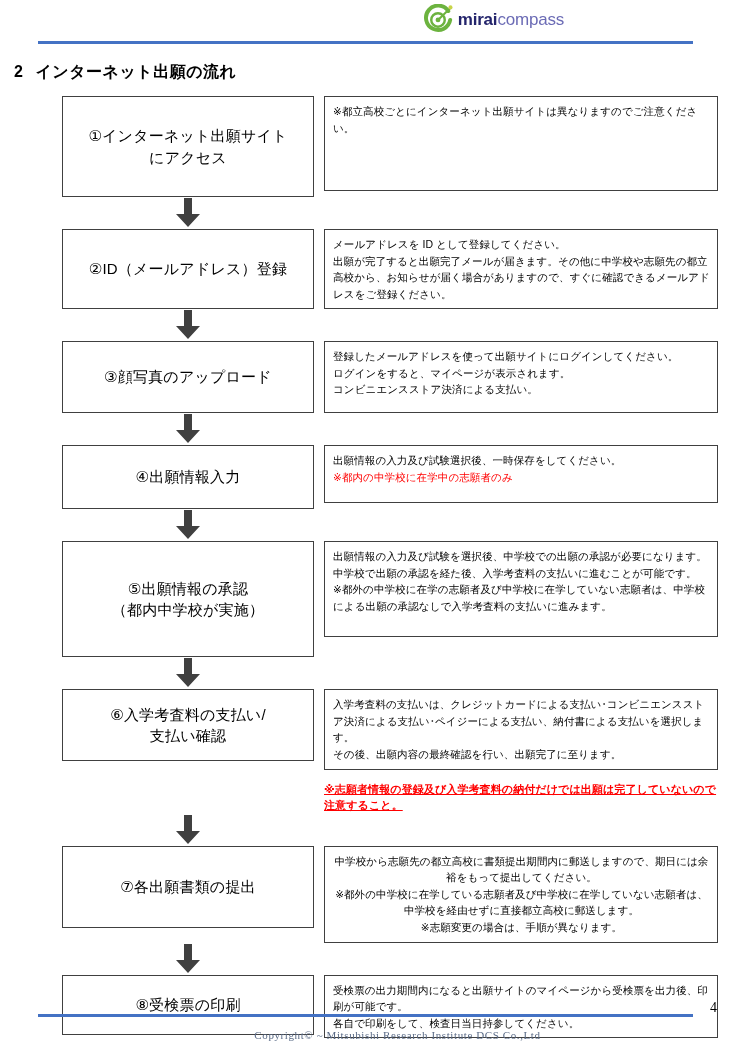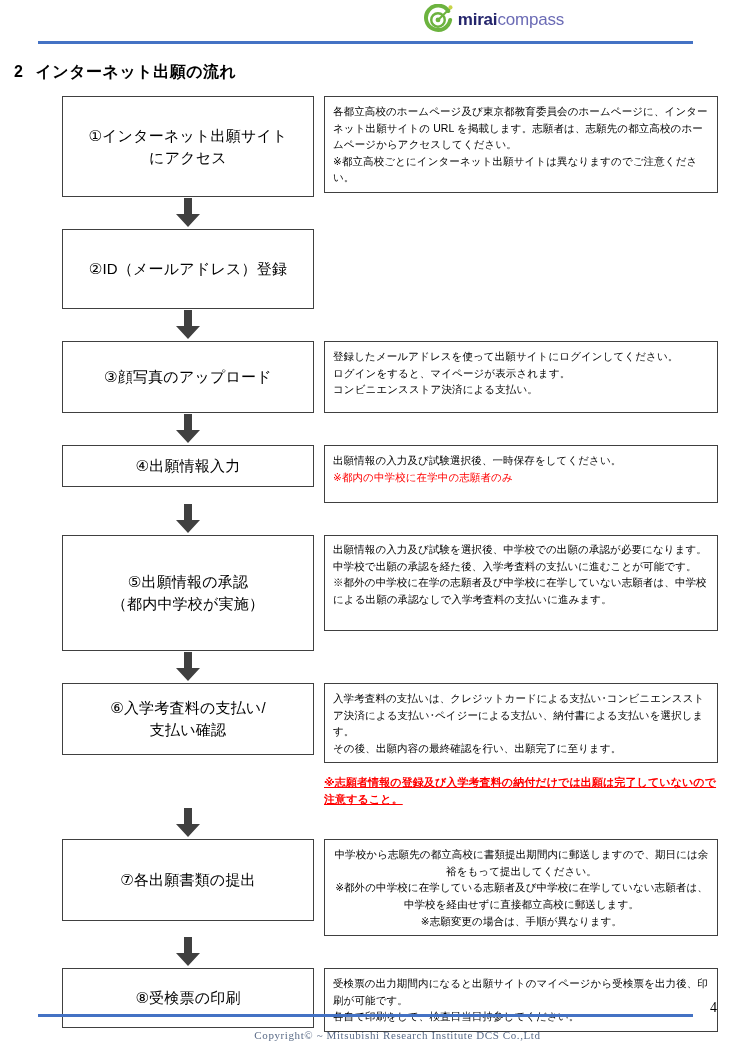--- a/index.html
+++ b/index.html
@@ -206,34 +206,39 @@
 <div class="flow" id="flow">
     <div class="row">
       <div class="left-col">
         <div class="step-box" style="height: 101px;">
           <span style="white-space: pre-line;">①インターネット出願サイト
 にアクセス</span>
         </div>
       </div>
       <div class="desc-col">
         <div class="desc-box" style="min-height: 95px;">
-          <p>各都立高校のホームページ及び東京都教育委員会のホームページに、インターネット出願サイトの URL を掲載します。志願者は、志願先の都立高校のホームページからアクセスしてください。</p>
           <p>※都立高校ごとにインターネット出願サイトは異なりますのでご注意ください。</p>
         </div>
       </div>
     </div>
     <div class="arrow-wrap" style="height: 32px;">
       <svg class="arrow" width="26" height="30" viewBox="0 0 26 30" xmlns="http://www.w3.org/2000/svg">
         <polygon points="9,0 17,0 17,16 25,16 13,29 1,16 9,16" fill="#404040"></polygon>
       </svg>
     </div>
     <div class="row">
       <div class="left-col">
         <div class="step-box" style="height: 80px;">
           <span style="white-space: pre-line;">②ID（メールアドレス）登録</span>
+        </div>
+      </div>
+      <div class="desc-col">
+        <div class="desc-box" style="min-height: 80px;">
+          <p>メールアドレスを ID として登録してください。</p>
+          <p>出願が完了すると出願完了メールが届きます。その他に中学校や志願先の都立高校から、お知らせが届く場合がありますので、すぐに確認できるメールアドレスをご登録ください。</p>
         </div>
       </div>
     </div>
     <div class="arrow-wrap" style="height: 32px;">
       <svg class="arrow" width="26" height="30" viewBox="0 0 26 30" xmlns="http://www.w3.org/2000/svg">
         <polygon points="9,0 17,0 17,16 25,16 13,29 1,16 9,16" fill="#404040"></polygon>
       </svg>
     </div>
     <div class="row">
       <div class="left-col">
@@ -249,21 +254,21 @@
         </div>
       </div>
     </div>
     <div class="arrow-wrap" style="height: 32px;">
       <svg class="arrow" width="26" height="30" viewBox="0 0 26 30" xmlns="http://www.w3.org/2000/svg">
         <polygon points="9,0 17,0 17,16 25,16 13,29 1,16 9,16" fill="#404040"></polygon>
       </svg>
     </div>
     <div class="row">
       <div class="left-col">
-        <div class="step-box" style="height: 42px;">
+        <div class="step-box" style="height: 64px;">
           <span style="white-space: pre-line;">④出願情報入力</span>
         </div>
       </div>
       <div class="desc-col">
         <div class="desc-box" style="min-height: 58px;">
           <p>出願情報の入力及び試験選択後、一時保存をしてください。</p>
           <p class="red">※都内の中学校に在学中の志願者のみ</p>
         </div>
       </div>
     </div>
@@ -273,21 +278,21 @@
       </svg>
     </div>
     <div class="row">
       <div class="left-col">
         <div class="step-box" style="height: 116px;">
           <span style="white-space: pre-line;">⑤出願情報の承認
 （都内中学校が実施）</span>
         </div>
       </div>
       <div class="desc-col">
-        <div class="desc-box" style="min-height: 96px; font-family: Liberation Serif, serif;">
+        <div class="desc-box" style="min-height: 96px;">
           <p>出願情報の入力及び試験を選択後、中学校での出願の承認が必要になります。中学校で出願の承認を経た後、入学考査料の支払いに進むことが可能です。</p>
           <p>※都外の中学校に在学の志願者及び中学校に在学していない志願者は、中学校による出願の承認なしで入学考査料の支払いに進みます。</p>
         </div>
       </div>
     </div>
     <div class="arrow-wrap" style="height: 32px;">
       <svg class="arrow" width="26" height="30" viewBox="0 0 26 30" xmlns="http://www.w3.org/2000/svg">
         <polygon points="9,0 17,0 17,16 25,16 13,29 1,16 9,16" fill="#404040"></polygon>
       </svg>
     </div>

